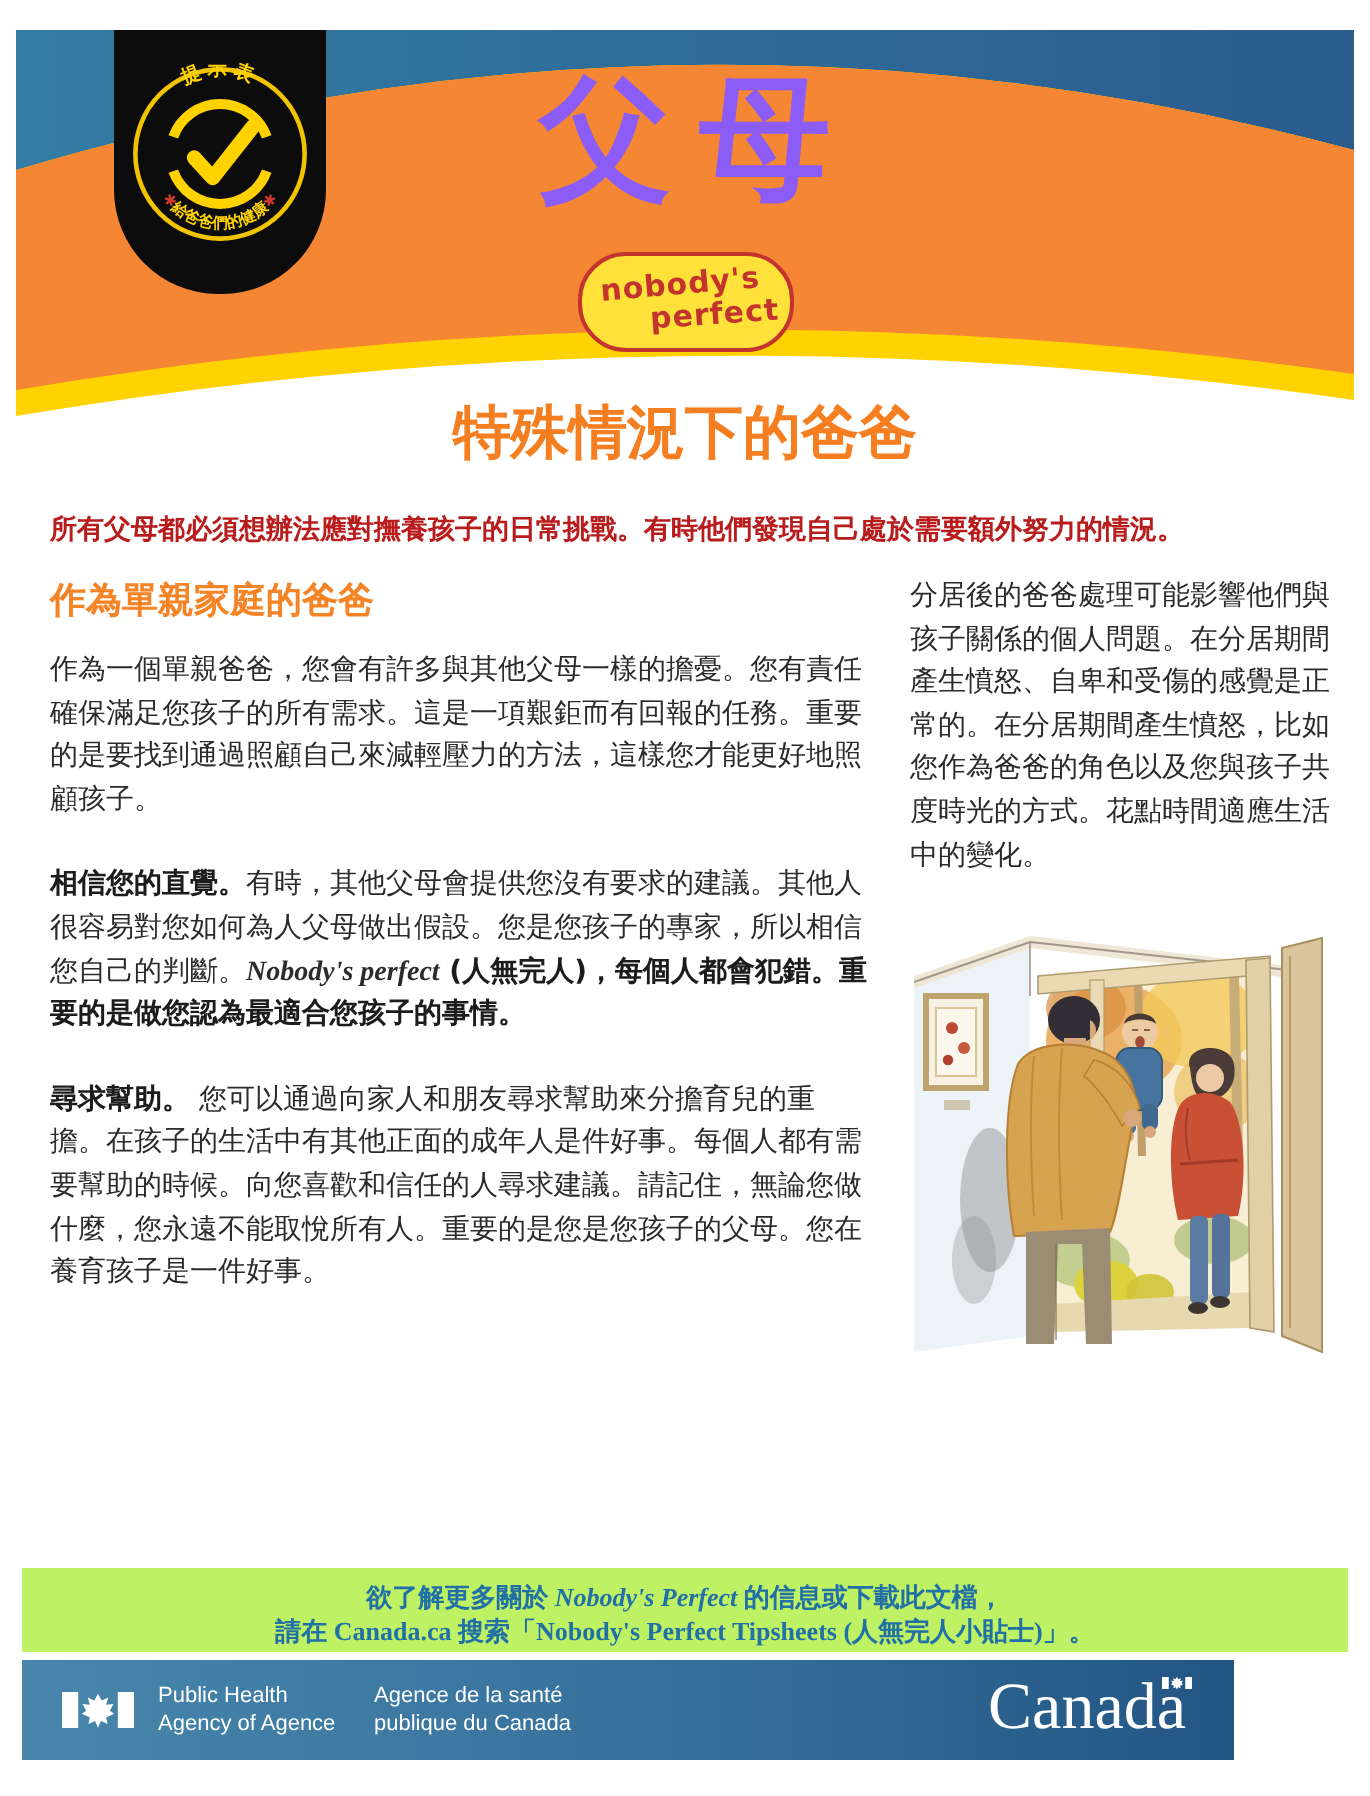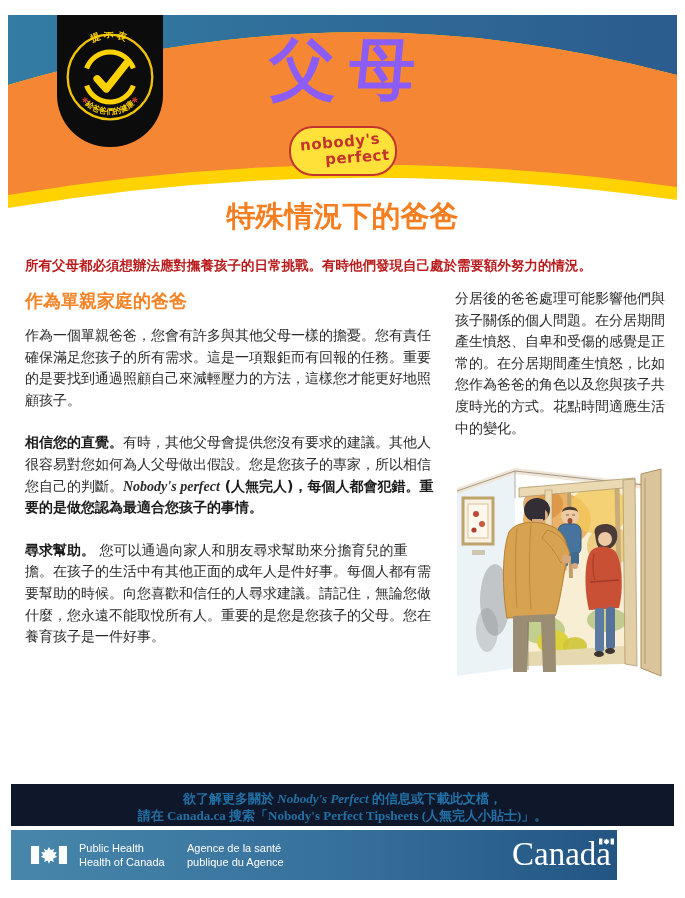--- a/index.html
+++ b/index.html
@@ -31,32 +31,32 @@
   .col-right{position:absolute;left:455px;top:288px;width:210px;}
   .sec-heading{font-size:18px;font-weight:700;color:#f58426;margin:0 0 11px 0;line-height:26px;}
   .body-p{font-size:14px;line-height:21.6px;margin:0 0 21px 0;color:#2b2b2b;}
   .lead{font-weight:700;color:#1c1c1c;}
   .brand{font-family:"Liberation Serif","DejaVu Serif",serif;font-weight:700;font-style:italic;}
 
   
   .illustration{position:absolute;left:457px;top:458px;width:206px;height:222px;}
 
   
-  .note-box{position:absolute;left:11px;top:784px;width:663px;height:42px;background:#0f172a;
+  .note-box{position:absolute;left:11px;top:784px;width:663px;height:42px;background:#bef264;
             text-align:center;color:#2271a6;font-weight:700;font-size:13px;line-height:17px;
             font-family:"Liberation Serif","DejaVu Serif",serif;padding-top:6px;box-sizing:border-box;}
   .note-box .brand{color:#2271a6;}
   .footer-bar{position:absolute;left:11px;top:830px;width:606px;height:50px;
               background:linear-gradient(90deg,#4886ab 0%,#35709b 55%,#235583 100%);}
   .flag-svg{position:absolute;left:20px;top:15px;width:36px;height:20px;}
   .dept{position:absolute;top:12px;color:#fff;font-size:11px;line-height:13.5px;
         font-family:"Liberation Sans","DejaVu Sans",sans-serif;}
   .dept-en{left:68px;}
   .dept-fr{left:176px;}
-  .wordmark{position:absolute;right:6px;top:4px;color:#fff;font-size:33px;line-height:40px;
+  .wordmark{position:absolute;right:24px;top:4px;color:#fff;font-size:33px;line-height:40px;
             font-family:"Liberation Serif","DejaVu Serif",serif;}
   .wm-flag{position:absolute;right:-3px;top:3px;width:15px;height:9px;}
 </style>
 </head>
 <body>
 
 <div class="page">
 
   <svg class="header-svg" viewBox="0 0 669 222" aria-hidden="true">
     <defs>
@@ -197,25 +197,25 @@
   <div class="footer-bar">
     <svg class="flag-svg" viewBox="0 0 40 20" aria-hidden="true">
       <rect x="0" y="0" width="9" height="20" fill="#ffffff"></rect>
       <rect x="31" y="0" width="9" height="20" fill="#ffffff"></rect>
       <g transform="translate(20,10) scale(0.82)">
         <path d="M0,-11 L2.5,-6.5 L7,-8.5 L5.5,-3.5 L10.5,-4 L8,0.5 L11,2.5 L5.5,5 L6.5,9.5 L2,7.5 L0,12 L-2,7.5 L-6.5,9.5 L-5.5,5 L-11,2.5 L-8,0.5 L-10.5,-4 L-5.5,-3.5 L-7,-8.5 L-2.5,-6.5 Z" fill="#ffffff"></path>
       </g>
     </svg>
     <div class="dept dept-en">
       <div>Public Health</div>
-      <div>Health of Canada</div>
+      <div>Agency of Agence</div>
     </div>
     <div class="dept dept-fr">
       <div>Agence de la santé</div>
-      <div>publique du Agence</div>
+      <div>publique du Canada</div>
     </div>
     <div class="wordmark">
       <span>Canada</span>
       <svg class="wm-flag" viewBox="0 0 40 20" aria-hidden="true">
         <rect x="0" y="2" width="9" height="16" fill="#ffffff"></rect>
         <rect x="31" y="2" width="9" height="16" fill="#ffffff"></rect>
         <g transform="translate(20,10) scale(0.75)">
           <path d="M0,-11 L2.5,-6.5 L7,-8.5 L5.5,-3.5 L10.5,-4 L8,0.5 L11,2.5 L5.5,5 L6.5,9.5 L2,7.5 L0,12 L-2,7.5 L-6.5,9.5 L-5.5,5 L-11,2.5 L-8,0.5 L-10.5,-4 L-5.5,-3.5 L-7,-8.5 L-2.5,-6.5 Z" fill="#ffffff"></path>
         </g>
       </svg>

